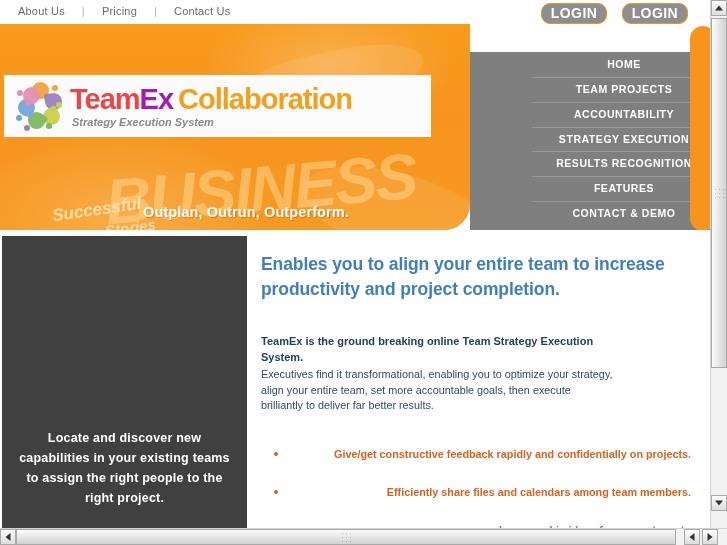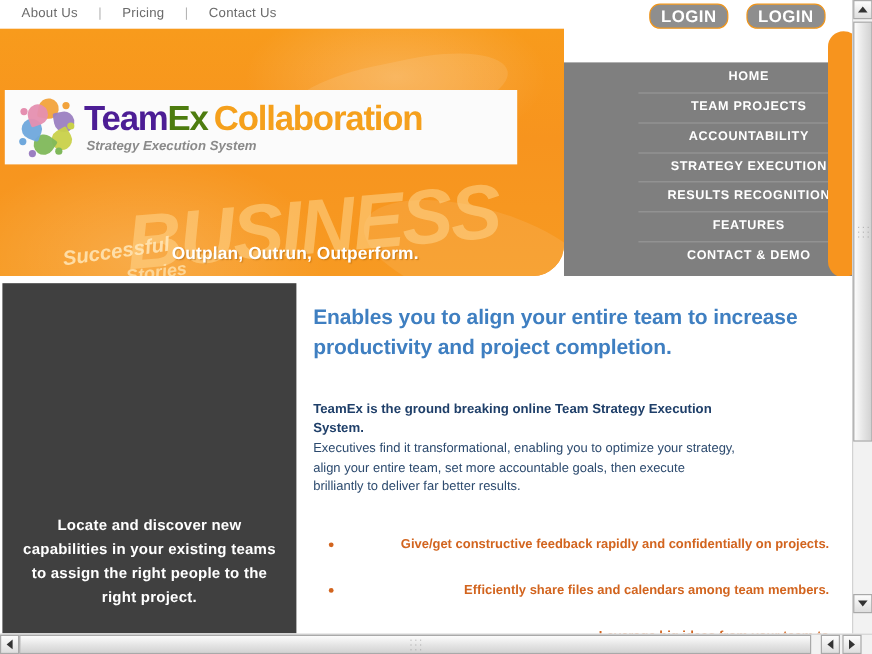--- a/index.html
+++ b/index.html
@@ -166,22 +166,22 @@
   }
   .logo-text {
     line-height: 1;
   }
   .logo-text .l1 {
     font-size: 29px;
     font-weight: bold;
     letter-spacing: -1px;
     white-space: nowrap;
   }
-  .logo-text .l1 .team { color: #4c1d95; }
-  .logo-text .l1 .ex { color: #4d7c0f; }
+  .logo-text .l1 .team { color: #ef4444; }
+  .logo-text .l1 .ex { color: #a21caf; }
   .logo-text .l1 .collab { color: #f5a01c; padding-left: 5px; }
   .logo-text .l2 {
     font-size: 11px;
     font-style: italic;
     font-weight: bold;
     color: #8a8a8a;
     margin-top: 3px;
     padding-left: 2px;
   }
 

